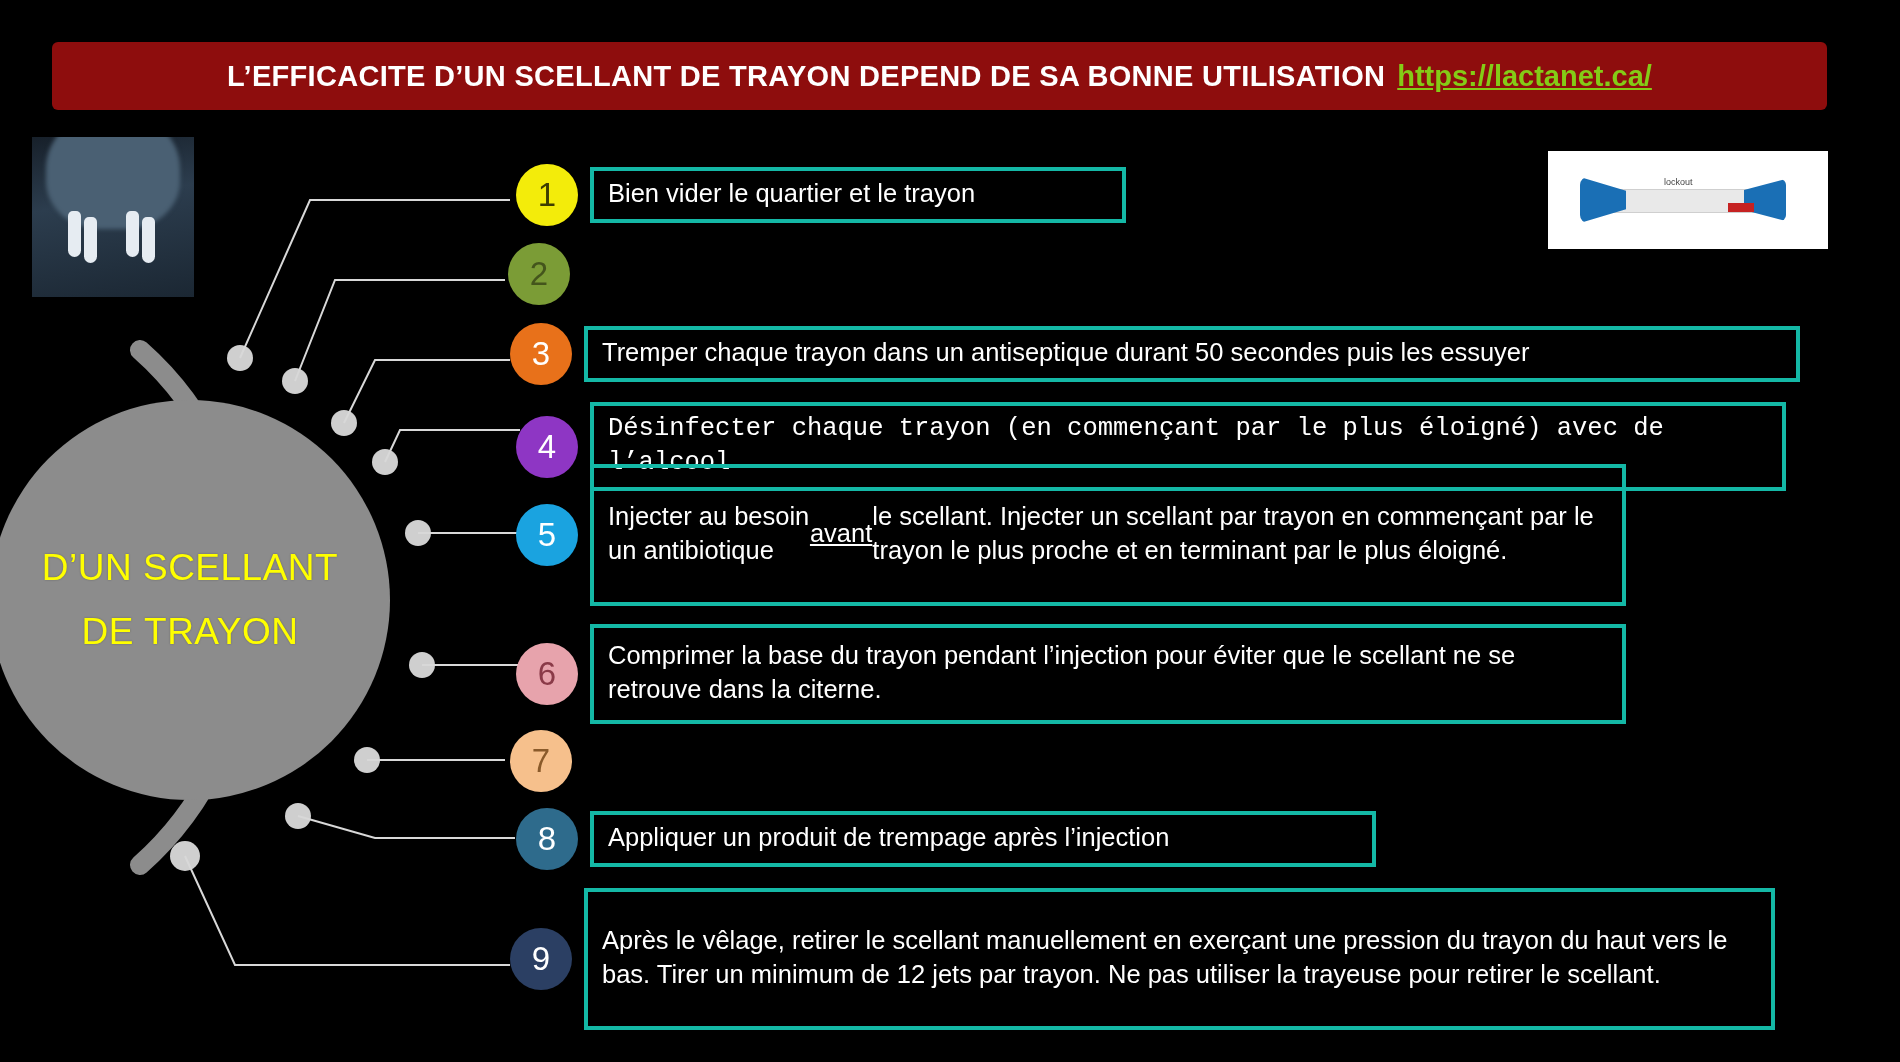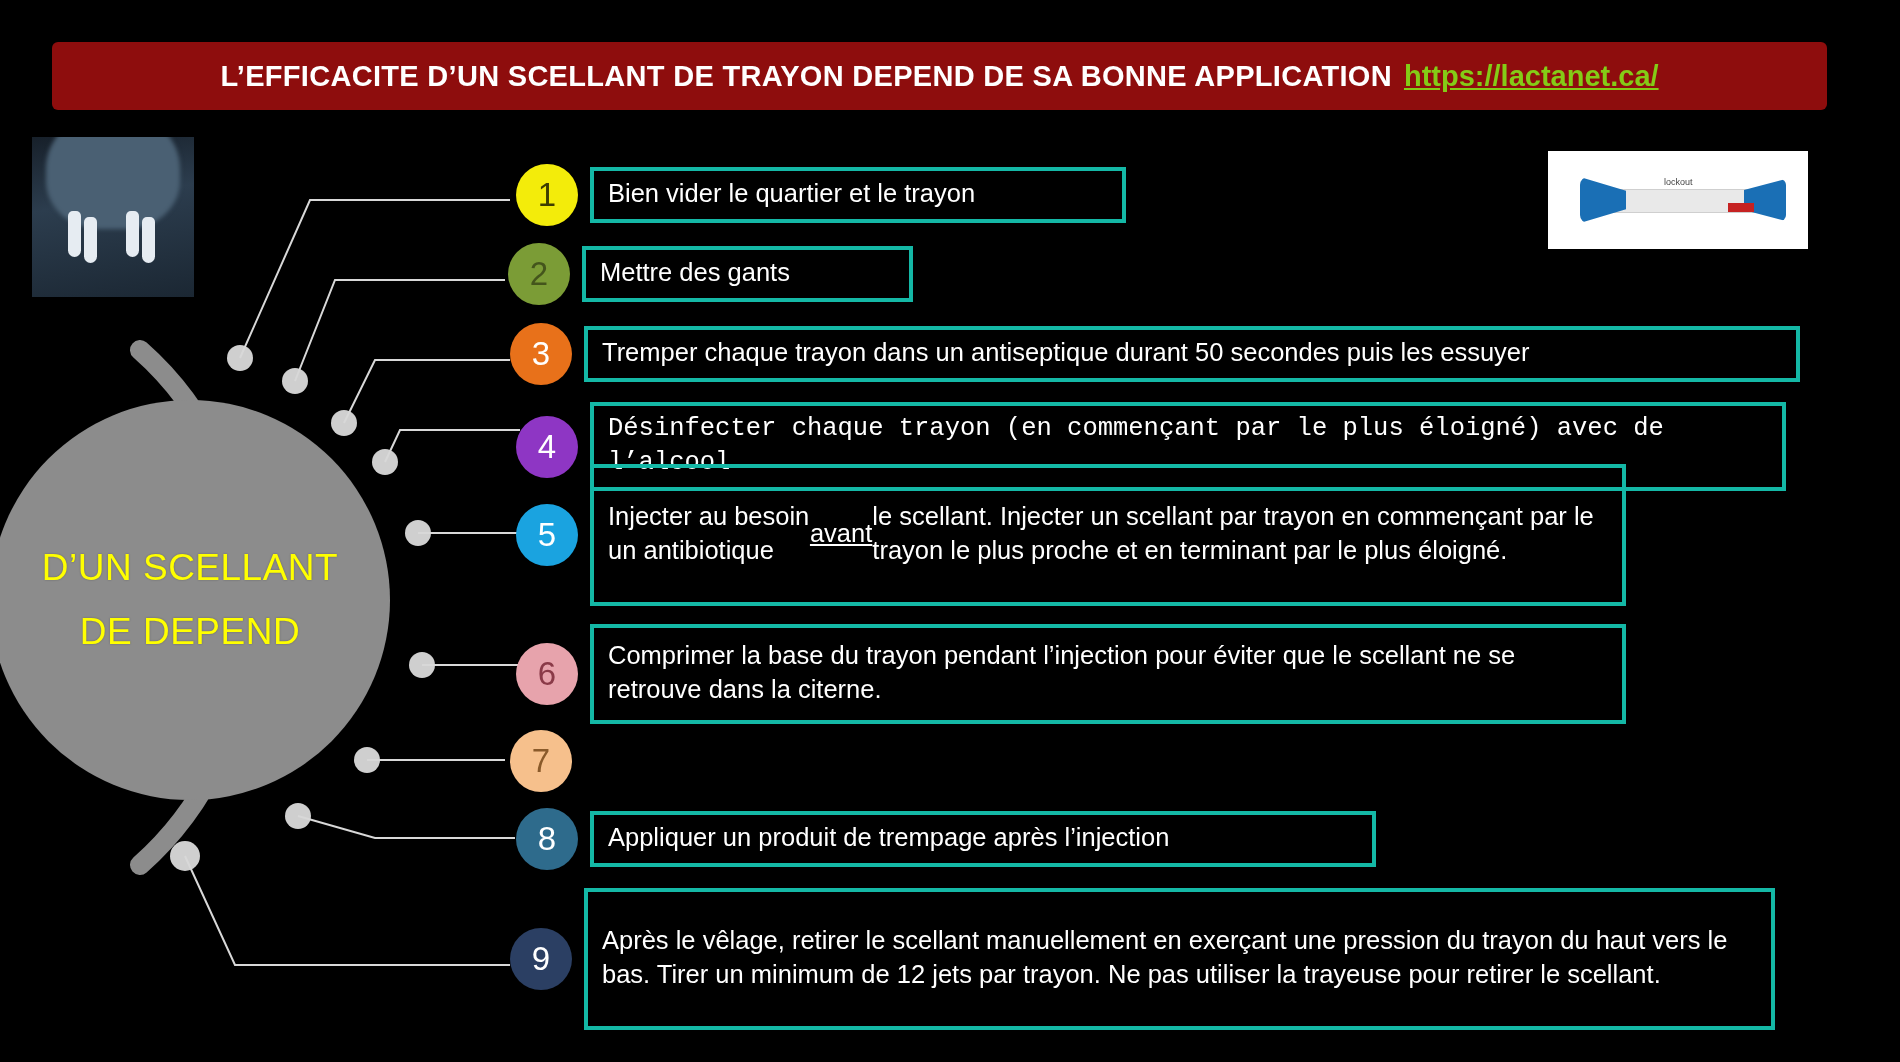--- a/index.html
+++ b/index.html
@@ -76,21 +76,21 @@
   #udder-photo .t1 { left: 36px; top: 74px; }
   #udder-photo .t2 { left: 52px; top: 80px; }
   #udder-photo .t3 { left: 94px; top: 74px; }
   #udder-photo .t4 { left: 110px; top: 80px; }
 
   
   #syringe-photo {
     position: absolute;
     left: 1548px;
     top: 151px;
-    width: 260px;
+    width: 280px;
     height: 98px;
     background: #ffffff;
     overflow: hidden;
   }
   #syringe-photo .body {
     position: absolute;
     left: 40px;
     top: 38px;
     width: 168px;
     height: 22px;
@@ -190,21 +190,21 @@
     top: 0;
     width: 1900px;
     height: 1062px;
     pointer-events: none;
   }
 </style>
 </head>
 <body>
 
 <div id="title-bar">
-  <span id="title-text">L’EFFICACITE D’UN SCELLANT DE TRAYON DEPEND DE SA BONNE APPLICATION</span>
+  <span id="title-text">L’EFFICACITE D’UN SCELLANT DE TRAYON DEPEND DE SA BONNE UTILISATION</span>
   <a id="title-link" href="#">https://lactanet.ca/</a>
 </div>
 
 <div id="udder-photo">
   <div class="u-shape"></div>
   <div class="teat t1"></div>
   <div class="teat t2"></div>
   <div class="teat t3"></div>
   <div class="teat t4"></div>
 </div>
@@ -237,31 +237,30 @@
   <polyline points="385,462 400,430 520,430" fill="none" stroke="#d8d8d8" stroke-width="2"></polyline>
   <polyline points="418,533 520,533" fill="none" stroke="#d8d8d8" stroke-width="2"></polyline>
   <polyline points="422,665 520,665" fill="none" stroke="#d8d8d8" stroke-width="2"></polyline>
   <polyline points="367,760 420,760 505,760" fill="none" stroke="#d8d8d8" stroke-width="2"></polyline>
   <polyline points="298,816 375,838 515,838" fill="none" stroke="#d8d8d8" stroke-width="2"></polyline>
   <polyline points="185,856 235,965 510,965" fill="none" stroke="#d8d8d8" stroke-width="2"></polyline>
 </svg>
 
 <div id="center-circle">
   <div class="cline">D’UN SCELLANT</div>
-  <div class="cline">DE DEPEND</div>
+  <div class="cline">DE TRAYON</div>
 </div>
 
 <div class="step" style="left:516px; top:164px;">
   <div class="badge" style="background:#f3ec0a; color:#3d3d00;">1</div>
   <div class="box" style="width:500px;">Bien vider le quartier et le trayon</div>
 </div>
 
 <div class="step" style="left:508px; top:243px;">
   <div class="badge" style="background:#7b9c36; color:#44551c;">2</div>
-  <div class="box" style="width:295px;">Mettre des gants</div>
 </div>
 
 <div class="step" style="left:510px; top:323px;">
   <div class="badge" style="background:#e8711a; color:#ffffff;">3</div>
   <div class="box" style="width:1180px;">Tremper chaque trayon dans un antiseptique  durant 50 secondes puis les essuyer</div>
 </div>
 
 <div class="step" style="left:516px; top:402px;">
   <div class="badge" style="background:#8e36c4; color:#ffffff;">4</div>
   <div class="box" style="width:1160px;font-family:Liberation Mono, monospace;">Désinfecter chaque trayon (en commençant par le plus éloigné) avec de l’alcool</div>

